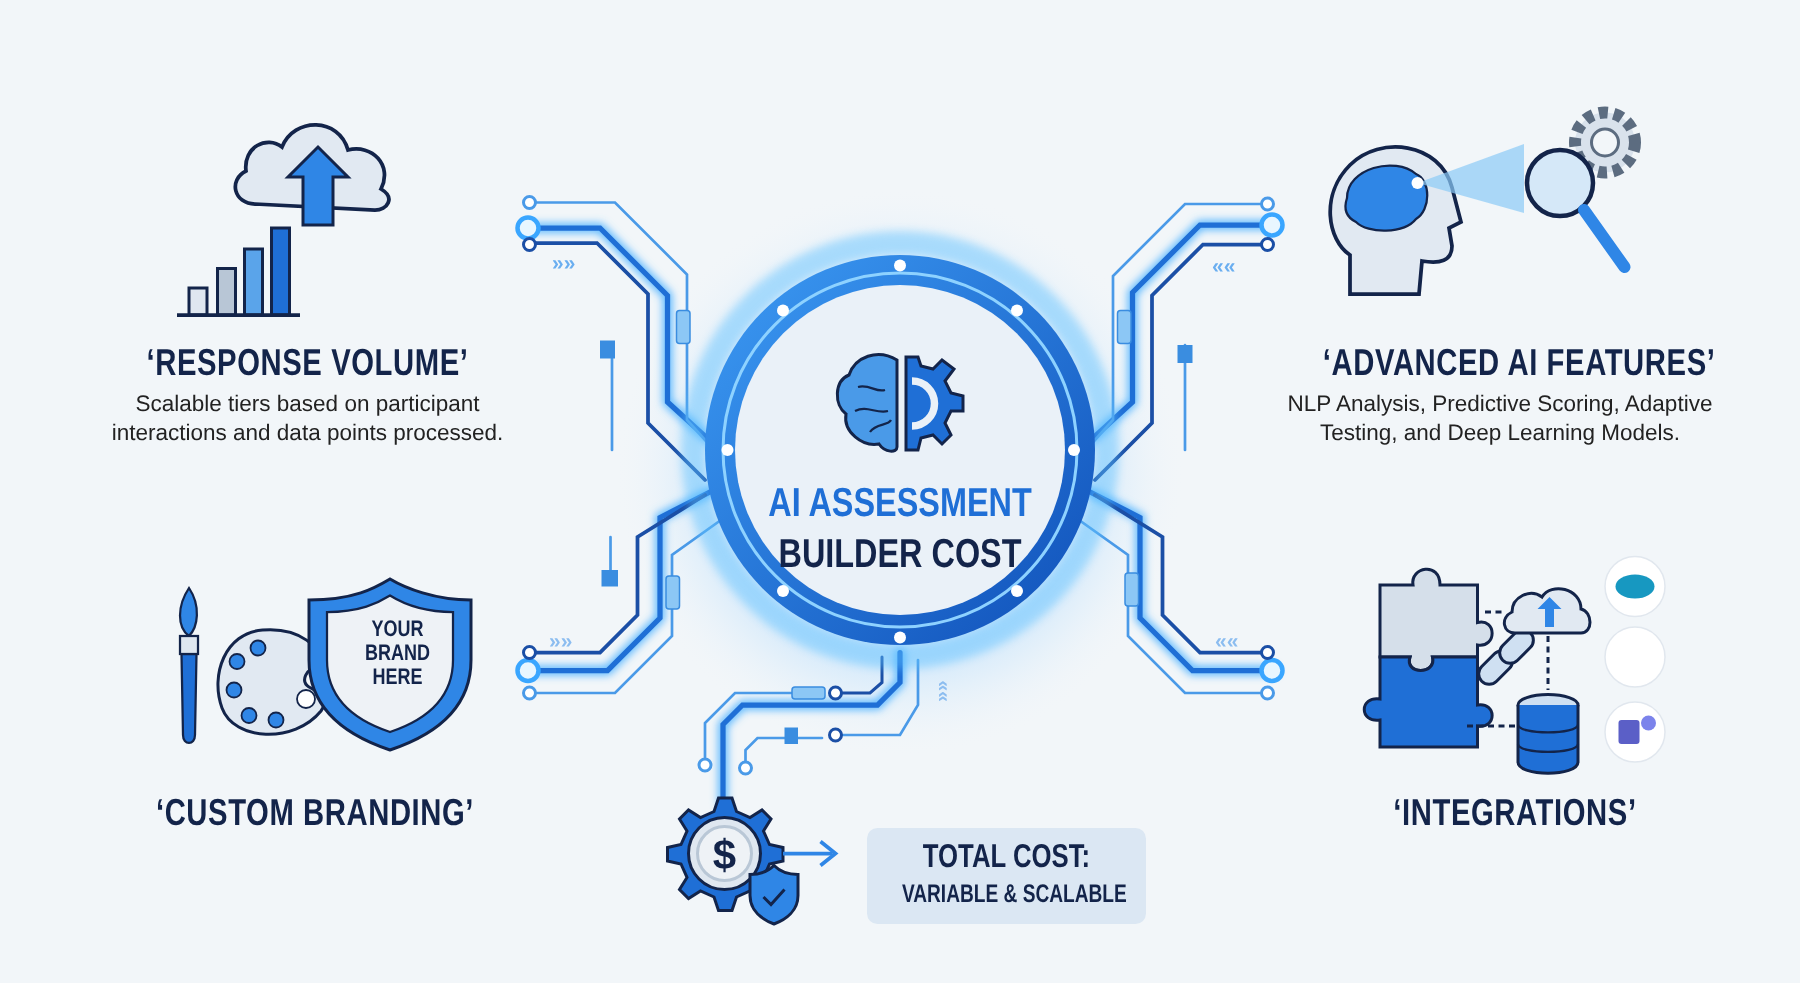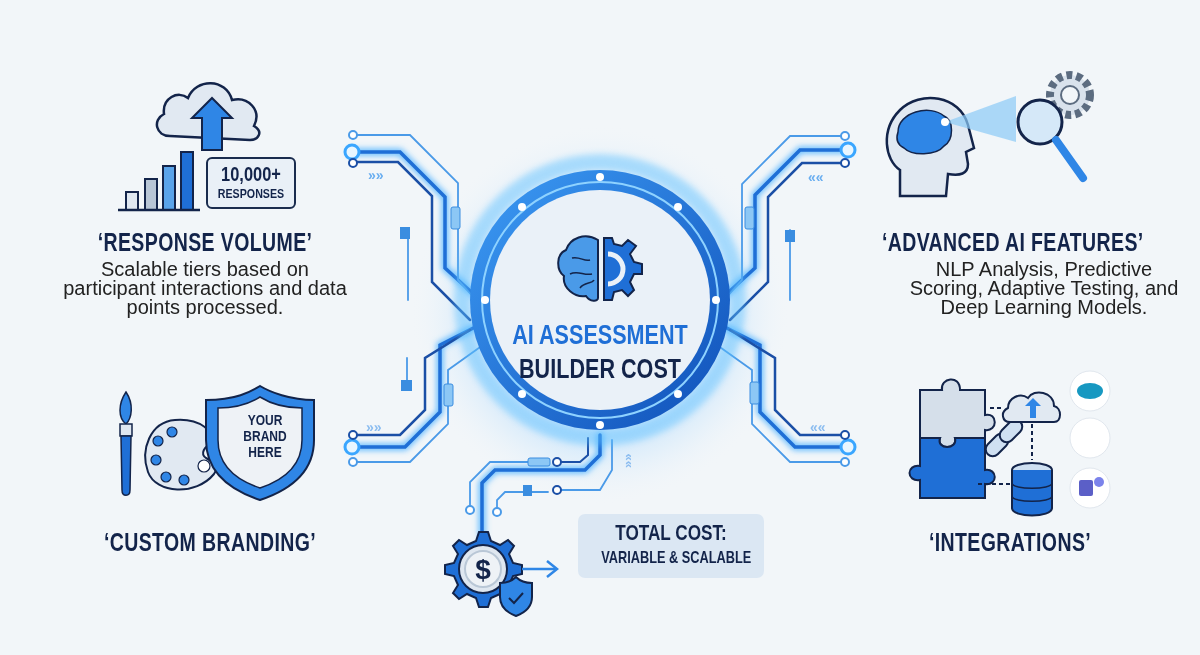--- a/index.html
+++ b/index.html
@@ -1,24 +1,24 @@
 <!DOCTYPE html>
 <html><head>
 <meta charset="utf-8">
 <style>
   html,body{margin:0;padding:0;}
   body{width:1200px;height:655px;overflow:hidden;background:#f2f6f9;font-family:"Liberation Sans",sans-serif;position:relative;}
   .canvas{position:absolute;left:0;top:0;width:1200px;height:655px;}
   svg.bg{position:absolute;left:0;top:0;}
   .title{position:absolute;font-family:"Liberation Sans",sans-serif;font-weight:bold;color:#13244a;font-size:25px;letter-spacing:0.5px;text-align:center;transform:scaleX(0.78);transform-origin:center;white-space:nowrap;}
-  .desc{position:absolute;font-family:"Liberation Sans",sans-serif;color:#222;font-size:20px;line-height:19px;text-align:center;}
+  .desc{position:absolute;font-family:"Liberation Sans",sans-serif;color:#222;font-size:15px;line-height:19px;text-align:center;}
   .center-title{position:absolute;left:470px;top:318px;width:260px;text-align:center;font-weight:bold;font-size:27px;line-height:34px;transform:scaleX(0.8);transform-origin:center;white-space:nowrap;}
   .center-title .l1{color:#1f6fd6;display:block;}
   .center-title .l2{color:#13244a;display:block;}
-  .total-box{position:absolute;left:578px;top:514px;width:186px;height:64px;background:#dbe7f3;border-radius:7px;text-align:center;}
+  .total-box{position:absolute;left:578px;top:552px;width:186px;height:64px;background:#dbe7f3;border-radius:7px;text-align:center;}
   .total-box .t1{display:block;font-weight:bold;font-size:22px;color:#13244a;margin-top:6px;transform:scaleX(0.78);white-space:nowrap;}
   .total-box .t2{display:block;font-weight:bold;font-size:17px;color:#13244a;margin-top:2px;transform:scaleX(0.75);white-space:nowrap;}
   .resp-badge{position:absolute;left:206px;top:157px;width:90px;height:52px;border:2px solid #1a2c4e;border-radius:6px;background:#e9f0f7;text-align:center;box-sizing:border-box;}
   .resp-badge .n{display:block;font-weight:bold;font-size:20px;color:#13244a;transform:scaleX(0.82);margin-top:4px;}
   .resp-badge .w{display:block;font-weight:bold;font-size:13px;color:#13244a;transform:scaleX(0.82);}
   .brand-text{position:absolute;left:229px;top:412px;width:72px;text-align:center;font-weight:bold;color:#13244a;font-size:15px;line-height:16px;transform:scaleX(0.8);}
 </style>
 </head>
 <body>
 
@@ -199,32 +199,28 @@
     <circle cx="483" cy="569" r="24" fill="#dfe7f0" stroke="#13244a" stroke-width="2"></circle>
     <circle cx="483" cy="569" r="18" fill="#eef2f6" stroke="#b9c7d6" stroke-width="2"></circle>
     <text x="483" y="579" text-anchor="middle" font-size="28" font-weight="bold" fill="#13244a" font-family="Liberation Sans, sans-serif">$</text>
     <path d="M500 583 C508 583 513 580 516 577 C519 580 524 583 532 583 V597 C532 607 524 613 516 616 C508 613 500 607 500 597 Z" fill="#2f86e6" stroke="#13244a" stroke-width="2"></path>
     <path d="M509 598 L514 603 L523 593" fill="none" stroke="#13244a" stroke-width="2"></path>
     <line x1="522" y1="569" x2="555" y2="569" stroke="#2f86e6" stroke-width="2.5"></line>
     <path d="M547 561 L557 569 L547 577" fill="none" stroke="#2f86e6" stroke-width="2.5"></path>
   </g>
 </svg>
 
-<div class="resp-badge">
-  <span class="n">10,000+</span>
-  <span class="w">RESPONSES</span>
-</div>
 
 <div class="brand-text">YOUR BRAND HERE</div>
 
 <div class="title" style="left:60px;top:228px;width:290px;">‘RESPONSE VOLUME’</div>
 <div class="desc" style="left:55px;top:260px;width:300px;">Scalable tiers based on participant interactions and data points processed.</div>
 
 <div class="title" style="left:850px;top:228px;width:290px;">‘ADVANCED AI FEATURES’</div>
-<div class="desc" style="left:855px;top:260px;width:290px;margin-left:44px;">NLP Analysis, Predictive Scoring, Adaptive Testing, and Deep Learning Models.</div>
+<div class="desc" style="left:855px;top:260px;width:290px;">NLP Analysis, Predictive Scoring, Adaptive Testing, and Deep Learning Models.</div>
 
 <div class="title" style="left:60px;top:528px;width:300px;">‘CUSTOM BRANDING’</div>
 
 <div class="title" style="left:860px;top:528px;width:300px;">‘INTEGRATIONS’</div>
 
 <div class="center-title">
   <span class="l1">AI ASSESSMENT</span>
   <span class="l2">BUILDER COST</span>
 </div>
 

